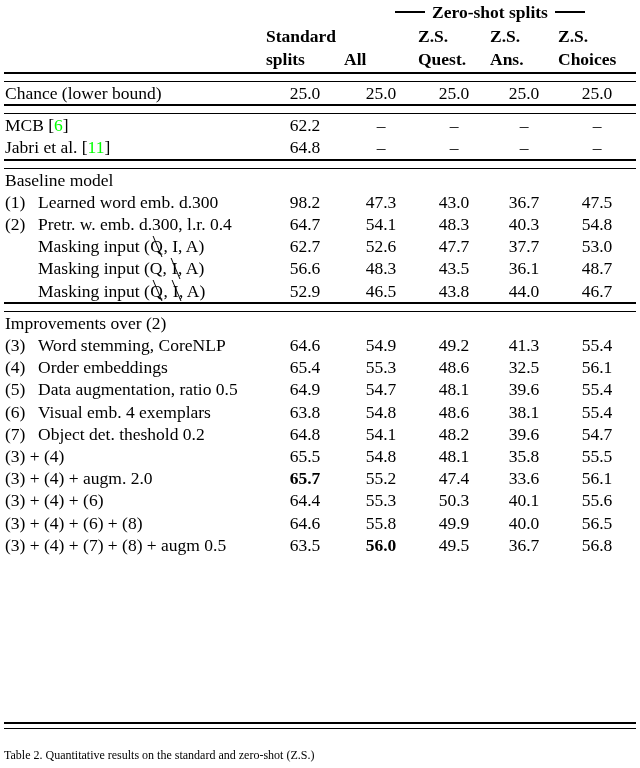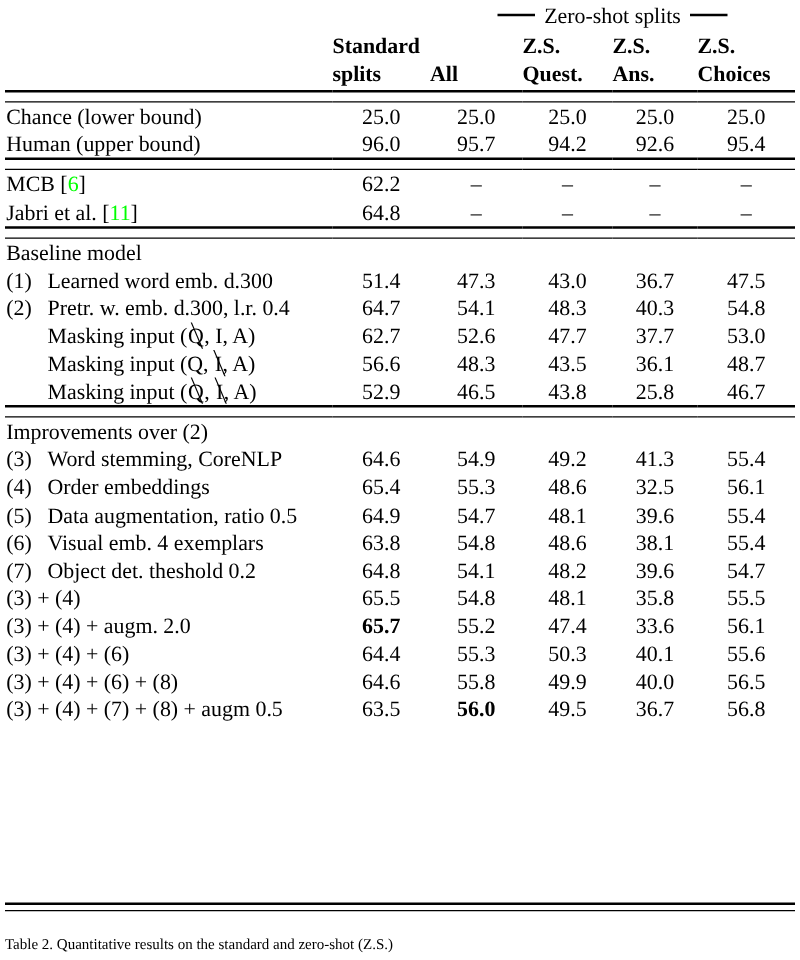--- a/index.html
+++ b/index.html
@@ -33,21 +33,21 @@
   col.c-q     { width: 72px; }
   col.c-a     { width: 68px; }
   col.c-ch    { width: 78px; }
 
   td, th { padding: 0; vertical-align: bottom; }
 
   
   .hdr-group td {
     height: 23px;
     text-align: center;
-    font-weight: normal;
+    font-weight: bold;
     font-size: 17.5px;
     line-height: 21px;
     white-space: nowrap;
     margin-top: 21px;
   }
   .hdr-group .grp {
     position: relative;
     padding-bottom: 1px;
   }
   .dash-rule {
@@ -194,28 +194,20 @@
       </tbody>
       <tbody id="body-rows">
         <tr class="drow">
           <td class="lbl"><span>Chance (lower bound)</span></td>
           <td class="val">25.0</td>
           <td class="val">25.0</td>
           <td class="val">25.0</td>
           <td class="val">25.0</td>
           <td class="val">25.0</td>
         </tr>
-        <tr class="drow">
-          <td class="lbl"><span>Human (upper bound)</span></td>
-          <td class="val">96.0</td>
-          <td class="val">95.7</td>
-          <td class="val">94.2</td>
-          <td class="val">92.6</td>
-          <td class="val">95.4</td>
-        </tr>
         <tr class="rule-double">
           <td colspan="6"></td>
         </tr>
         <tr class="drow">
           <td class="lbl"><span>MCB</span><span><span class="brk"> [</span><span class="cite">6</span><span class="brk">]</span></span></td>
           <td class="val">62.2</td>
           <td class="val">–</td>
           <td class="val">–</td>
           <td class="val">–</td>
           <td class="val">–</td>
@@ -229,21 +221,21 @@
           <td class="val">–</td>
         </tr>
         <tr class="rule-double">
           <td colspan="6"></td>
         </tr>
         <tr class="drow">
           <td class="lbl sect" colspan="6">Baseline model</td>
         </tr>
         <tr class="drow">
           <td class="lbl"><span class="idx">(1)</span><span>Learned word emb. d.300</span></td>
-          <td class="val">51.4</td>
+          <td class="val">98.2</td>
           <td class="val">47.3</td>
           <td class="val">43.0</td>
           <td class="val">36.7</td>
           <td class="val">47.5</td>
         </tr>
         <tr class="drow">
           <td class="lbl"><span class="idx">(2)</span><span>Pretr. w. emb. d.300, l.r. 0.4</span></td>
           <td class="val">64.7</td>
           <td class="val">54.1</td>
           <td class="val">48.3</td>
@@ -264,21 +256,21 @@
           <td class="val">48.3</td>
           <td class="val">43.5</td>
           <td class="val">36.1</td>
           <td class="val">48.7</td>
         </tr>
         <tr class="drow">
           <td class="lbl"><span class="lbl-ind">Masking input (<span class="strike">Q</span>, <span class="strike">I</span>, A)</span></td>
           <td class="val">52.9</td>
           <td class="val">46.5</td>
           <td class="val">43.8</td>
-          <td class="val">25.8</td>
+          <td class="val">44.0</td>
           <td class="val">46.7</td>
         </tr>
         <tr class="rule-double">
           <td colspan="6"></td>
         </tr>
         <tr class="drow">
           <td class="lbl sect" colspan="6">Improvements over (2)</td>
         </tr>
         <tr class="drow">
           <td class="lbl"><span class="idx">(3)</span><span>Word stemming, CoreNLP</span></td>

